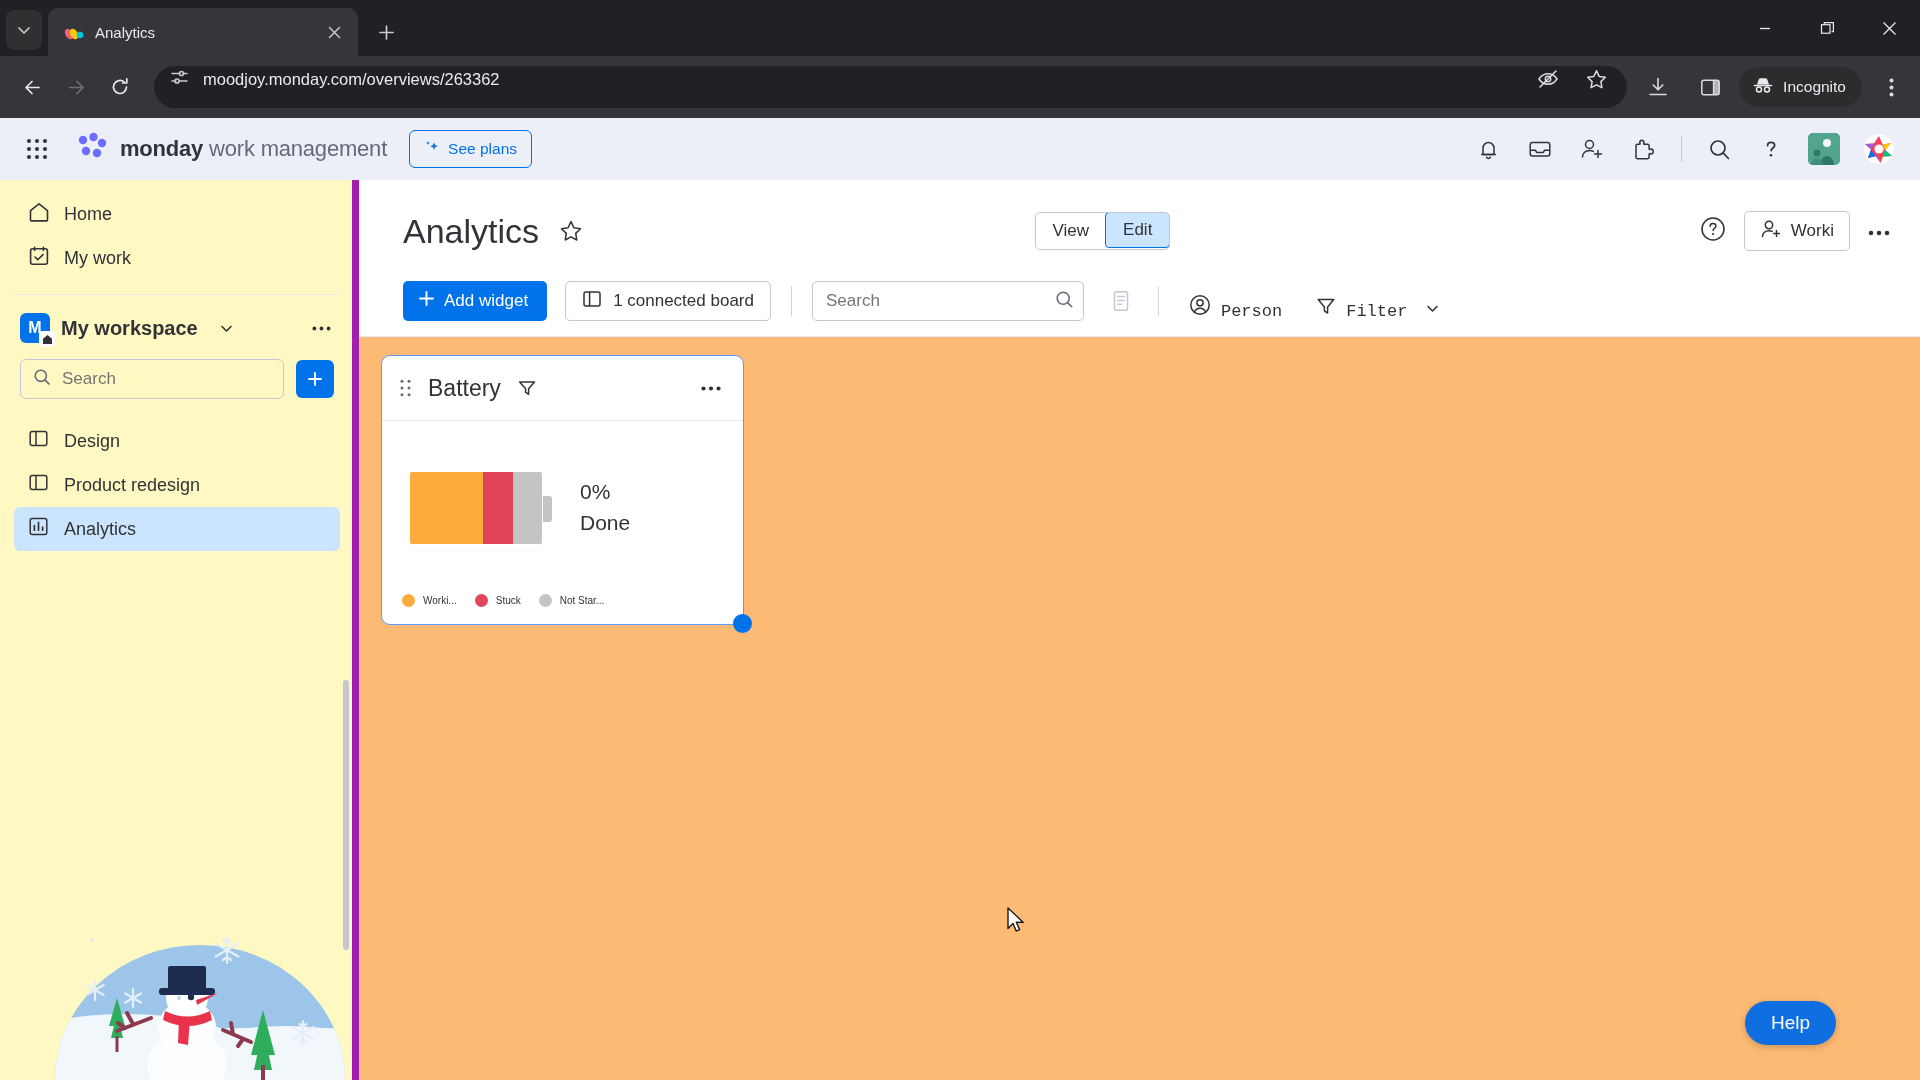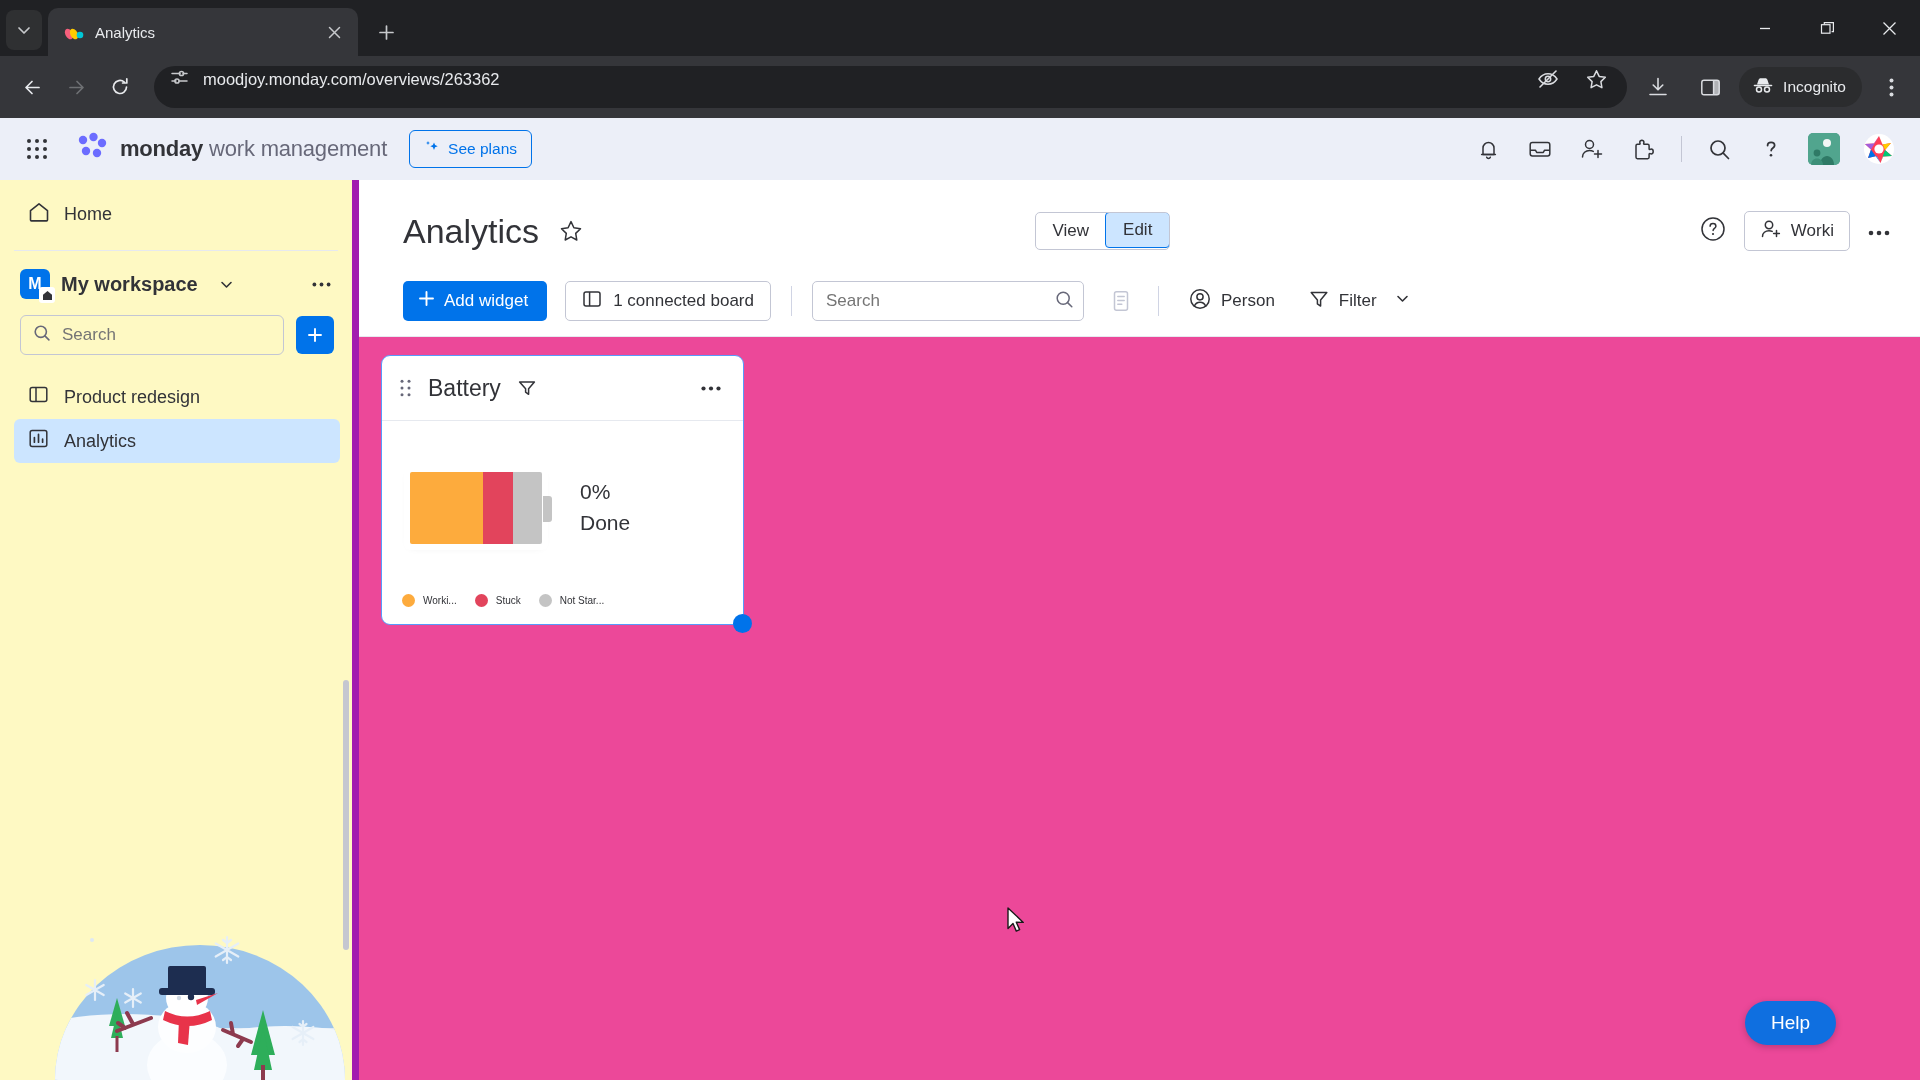--- a/index.html
+++ b/index.html
@@ -187,25 +187,25 @@
   .tb-sep { width: 1px; height: 30px; background: #d0d4e4; margin: 0 20px; }
   .srch-box {
     height: 40px; width: 272px; border: 1px solid #c3c6d4; border-radius: 5px;
     display: flex; align-items: center; padding: 0 13px; gap: 8px;
   }
   .srch-box input {
     border: none; outline: none; background: transparent; flex: 1;
     font-size: 17px; color: #676879; font-family: inherit;
   }
   .tb-ghost { margin-left: 20px; width: 34px; display: flex; align-items: center; justify-content: center; }
-  .tb-chip { height: 40px; display: flex; align-items: center; gap: 10px; padding: 0 10px; color: #323338; font-size: 17px; }
+  .tb-chip { height: 40px; display: flex; align-items: flex-end; gap: 10px; padding: 0 10px; color: #323338; font-size: 17px; font-family: Liberation Mono, monospace; }
 
   .toolbar-rule { margin-top: 14px; height: 1px; background: #e6e9ef; }
 
-  .canvas { flex: 1; background: #ec4899; padding: 18px 0 0 22px; position: relative; min-height: 0; }
+  .canvas { flex: 1; background: #fdba74; padding: 18px 0 0 22px; position: relative; min-height: 0; }
 
   
   .widget {
     width: 363px; height: 270px; background: #fff; border: 1px solid #579bfc;
     border-radius: 9px; position: relative; display: flex; flex-direction: column;
   }
   .widget-head { height: 64px; display: flex; align-items: center; padding: 0 18px 0 18px; gap: 14px; }
   .drag-dots { width: 14px; height: 20px; display: flex; align-items: center; }
   .widget-title { font-size: 23px; color: #323338; font-weight: 500; }
   .widget-filter { width: 24px; display: flex; align-items: center; justify-content: center; }
@@ -485,20 +485,30 @@
 
       <div class="sidebar">
         <div class="side-top">
           <div class="side-link">
             <span>
               <svg width="22" height="22" viewBox="0 0 22 22">
                   <path d="M2.5 9.6L11 2.8l8.5 6.8V19a.9.9 0 01-.9.9H3.4a.9.9 0 01-.9-.9z" stroke="#323338" stroke-width="1.6" fill="none" stroke-linejoin="round"></path>
                 </svg>
             </span>
             <span>Home</span>
+          </div>
+          <div class="side-link">
+            <span>
+              <svg width="22" height="22" viewBox="0 0 22 22">
+                  <rect x="2.6" y="3.8" width="16.8" height="15.4" rx="2" stroke="#323338" stroke-width="1.6" fill="none"></rect>
+                  <path d="M6.6 2.2v3.2M15.4 2.2v3.2" stroke="#323338" stroke-width="1.6" stroke-linecap="round"></path>
+                  <path d="M7 12l2.8 2.8 5.2-5.2" stroke="#323338" stroke-width="1.6" fill="none" stroke-linecap="round" stroke-linejoin="round"></path>
+                </svg>
+            </span>
+            <span>My work</span>
           </div>
           <div class="side-div"></div>
         </div>
 
         <div class="ws-row">
           <span class="ws-badge">
             <span>M</span>
             <span class="ws-home-badge">
               <svg width="11" height="11" viewBox="0 0 11 11">
                   <path d="M1 4.8L5.5 1 10 4.8V10H1z" fill="#323338"></path>
@@ -531,20 +541,29 @@
             <input readonly="" placeholder="Search" style="">
           </div>
           <div class="side-plus">
             <svg width="16" height="16" viewBox="0 0 16 16">
                 <path d="M8 2v12M2 8h12" stroke="#fff" stroke-width="1.9" stroke-linecap="round"></path>
               </svg>
           </div>
         </div>
 
         <div class="board-list">
+          <div class="board-item">
+            <span>
+              <svg width="21" height="21" viewBox="0 0 21 21">
+                  <rect x="2.2" y="3.4" width="16.6" height="14.2" rx="2" stroke="#323338" stroke-width="1.5" fill="none"></rect>
+                  <path d="M8 3.4v14.2" stroke="#323338" stroke-width="1.5"></path>
+                </svg>
+            </span>
+            <span>Design</span>
+          </div>
           <div class="board-item">
             <span>
               <svg width="21" height="21" viewBox="0 0 21 21">
                   <rect x="2.2" y="3.4" width="16.6" height="14.2" rx="2" stroke="#323338" stroke-width="1.5" fill="none"></rect>
                   <path d="M8 3.4v14.2" stroke="#323338" stroke-width="1.5"></path>
                 </svg>
             </span>
             <span>Product redesign</span>
           </div>
           <div class="board-item active">

